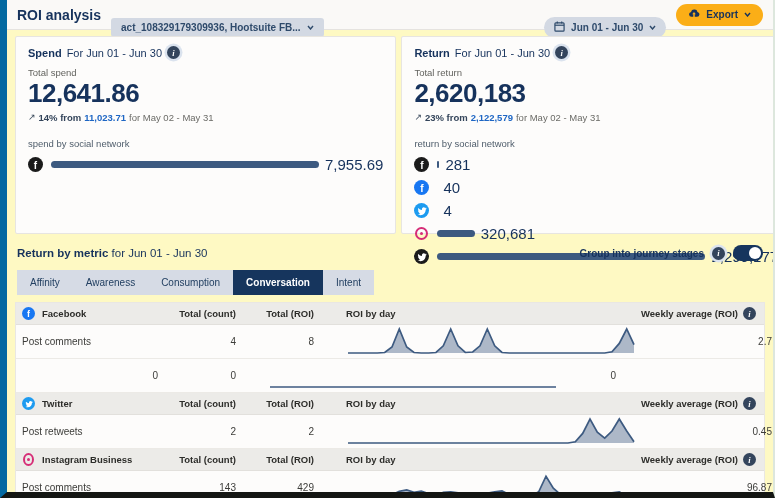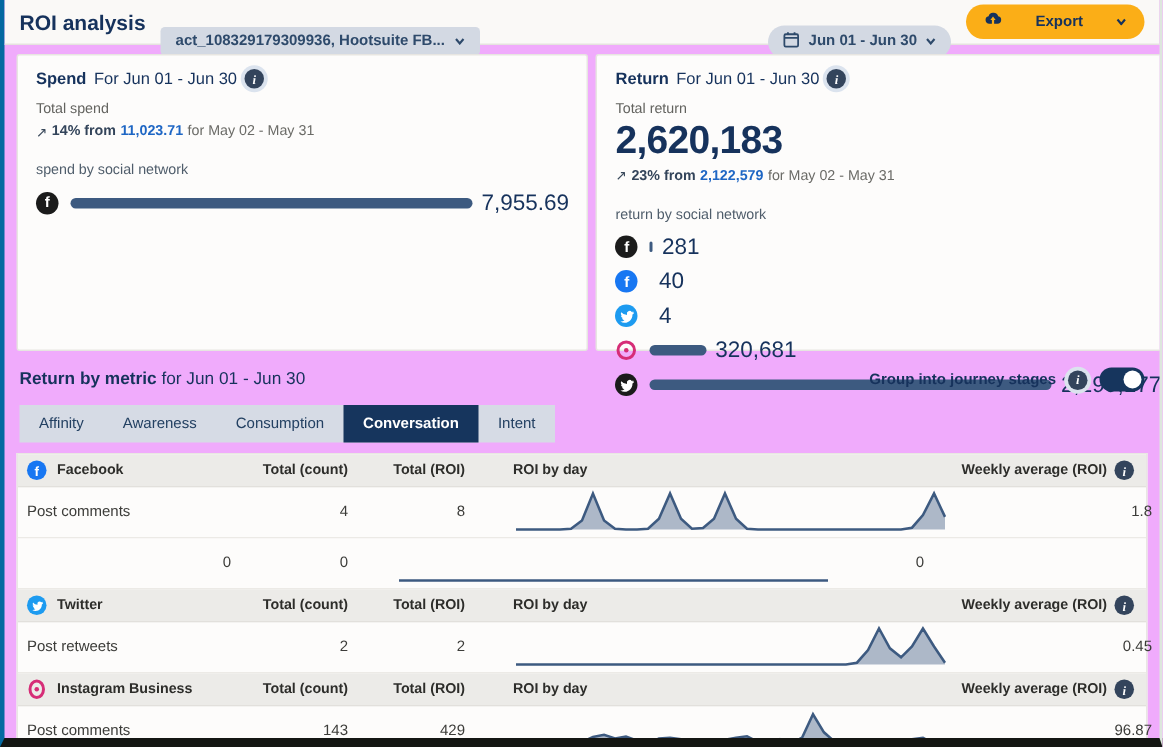--- a/index.html
+++ b/index.html
@@ -1,26 +1,26 @@
 <!DOCTYPE html>
 <html><head>
 <meta charset="utf-8">
 <style>
   * { margin:0; padding:0; box-sizing:border-box; }
   html,body { width:775px; height:498px; overflow:hidden; }
   body { font-family:"Liberation Sans", sans-serif; background:#f4f2ef; color:#16325c; }
-  .frame { width:775px; height:498px; border-left:3px solid #0369a1; border-bottom:6px solid #141613; border-right:2px solid #dde7dd; background:#f0abfc; overflow:hidden; }
+  .frame { width:775px; height:498px; border-left:7px solid #0369a1; border-bottom:6px solid #141613; border-right:2px solid #dde7dd; background:#fef9c3; overflow:hidden; }
 
   
   .topbar { height:30px; background:#faf9f7; border-bottom:1px solid #e5e3df; display:flex; align-items:center; justify-content:space-between; padding:0 10px; }
   .topbar-left, .topbar-right { display:flex; align-items:center; gap:10px; }
   .page-title { font-size:14px; font-weight:bold; color:#16325c; }
   .pill { display:flex; align-items:center; gap:6px; background:#d3d9e3; border:none; border-radius:3px; padding:4px 10px; font-size:10px; font-weight:bold; color:#2e4a6b; font-family:inherit; cursor:pointer;margin-top:26px; }
   .pill.round { border-radius:14px; }
-  .btn-export { display:flex; align-items:center; gap:22px; background:#fbae17; border:none; border-radius:14px; padding:5px 12px; font-size:10px; font-weight:bold; color:#16325c; font-family:inherit; cursor:pointer; }
+  .btn-export { display:flex; align-items:center; gap:6px; background:#fbae17; border:none; border-radius:14px; padding:5px 12px; font-size:10px; font-weight:bold; color:#16325c; font-family:inherit; cursor:pointer; }
   .chev { display:inline-block; width:7px; height:5px; }
   .chev svg { display:block; }
 
   
   .panels { display:flex; gap:5px; margin:6px 8px 0; }
   .card { flex:1; background:#fdfcfb; border:1px solid #e7e5e1; border-radius:2px; padding:9px 12px 8px; height:198px; }
   .card-head { font-size:11px; display:flex; align-items:center; gap:5px; }
   .card-head b { font-weight:bold; }
   .total-label { font-size:9.5px; color:#63635f; margin-top:8px; }
   .total-value { font-size:26px; font-weight:bold; color:#16325c; letter-spacing:-0.5px; line-height:1.1; margin-top:1px; }
@@ -116,20 +116,21 @@
   </div>
 
   <div class="panels">
     <section class="card">
       <div class="card-head">
         <span><b>Spend</b></span>
         <span>For Jun 01 - Jun 30</span>
         <span class="info halo">i</span>
       </div>
       <div class="total-label">Total spend</div>
+      <div class="total-value">12,641.86</div>
       <div class="change-line">
         <span class="arrow">↗</span>
         <span class="pct">14% from</span>
         <span class="prev">11,023.71</span>
         <span>for May 02 - May 31</span>
       </div>
       <div class="bars-title">spend by social network</div>
       <div class="bars" id="spend-bars">
           <div class="bar-row">
             <span class="sicon" style="width: 15px; height: 15px; background: rgb(27, 27, 27);">
@@ -252,21 +253,21 @@
       <div class="trow data">
         <div>Post comments</div>
         <div class="num">4</div>
         <div class="num">8</div>
         <div class="cell-day">
           <svg width="290" height="32" class="spark">
             <path d="M2.0,27.0 L 9.3,27.0 L 16.7,27.0 L 24.0,27.0 L 31.3,27.0 L 38.7,26.5 L 46.0,21.0 L 53.3,3.0 L 60.7,21.0 L 68.0,26.5 L 75.3,27.0 L 82.7,27.0 L 90.0,26.5 L 97.3,19.8 L 104.7,3.0 L 112.0,19.8 L 119.3,26.5 L 126.7,26.0 L 134.0,19.8 L 141.3,3.0 L 148.7,19.8 L 156.0,26.5 L 163.3,27.0 L 170.7,27.0 L 178.0,27.0 L 185.3,27.0 L 192.7,27.0 L 200.0,27.0 L 207.3,27.0 L 214.7,27.0 L 222.0,27.0 L 229.3,27.0 L 236.7,27.0 L 244.0,27.0 L 251.3,27.0 L 258.7,27.0 L 266.0,25.8 L 273.3,17.4 L 280.7,3.0 L 288.0,18.6 L288.0,27 L2.0,27 Z" fill="rgba(61,90,128,0.42)"></path>
             <polyline points="2.0,27.0 9.3,27.0 16.7,27.0 24.0,27.0 31.3,27.0 38.7,26.5 46.0,21.0 53.3,3.0 60.7,21.0 68.0,26.5 75.3,27.0 82.7,27.0 90.0,26.5 97.3,19.8 104.7,3.0 112.0,19.8 119.3,26.5 126.7,26.0 134.0,19.8 141.3,3.0 148.7,19.8 156.0,26.5 163.3,27.0 170.7,27.0 178.0,27.0 185.3,27.0 192.7,27.0 200.0,27.0 207.3,27.0 214.7,27.0 222.0,27.0 229.3,27.0 236.7,27.0 244.0,27.0 251.3,27.0 258.7,27.0 266.0,25.8 273.3,17.4 280.7,3.0 288.0,18.6" fill="none" stroke="#3d5a80" stroke-width="1.7"></polyline>
           </svg>
         </div>
-        <div class="cell-weekly numval">1.8</div>
+        <div class="cell-weekly numval">2.7</div>
       </div>
       <div class="trow data">
         <div class="num">0</div>
         <div class="num">0</div>
         <div class="cell-day">
           <svg width="290" height="32" class="spark">
             <polyline points="2.0,27.0 9.3,27.0 16.7,27.0 24.0,27.0 31.3,27.0 38.7,27.0 46.0,27.0 53.3,27.0 60.7,27.0 68.0,27.0 75.3,27.0 82.7,27.0 90.0,27.0 97.3,27.0 104.7,27.0 112.0,27.0 119.3,27.0 126.7,27.0 134.0,27.0 141.3,27.0 148.7,27.0 156.0,27.0 163.3,27.0 170.7,27.0 178.0,27.0 185.3,27.0 192.7,27.0 200.0,27.0 207.3,27.0 214.7,27.0 222.0,27.0 229.3,27.0 236.7,27.0 244.0,27.0 251.3,27.0 258.7,27.0 266.0,27.0 273.3,27.0 280.7,27.0 288.0,27.0" fill="none" stroke="#3d5a80" stroke-width="1.7"></polyline>
           </svg>
         </div>
         <div class="cell-weekly numval">0</div>

